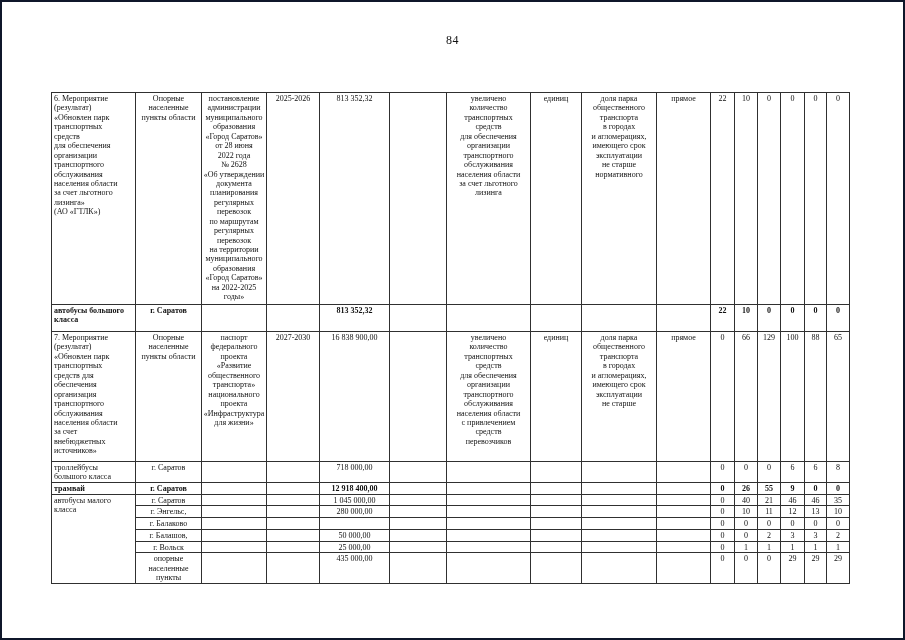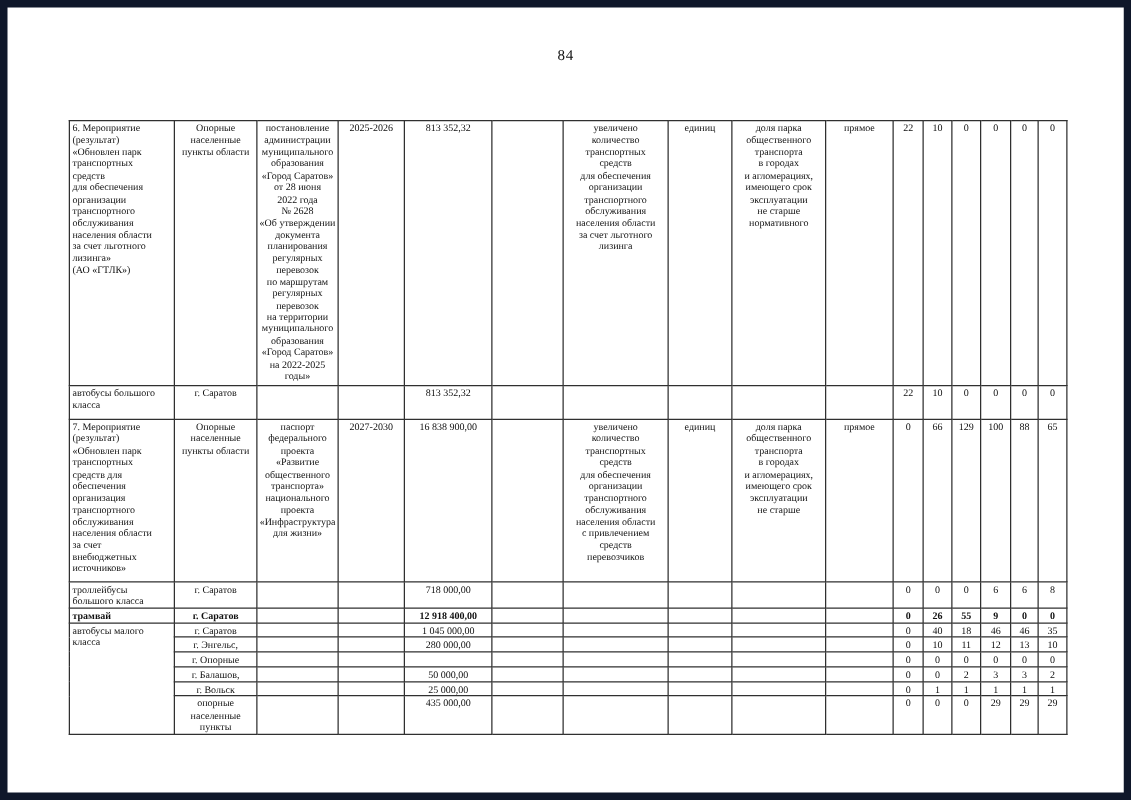--- a/index.html
+++ b/index.html
@@ -6,21 +6,21 @@
   body {
     width: 905px; height: 640px;
     font-family: "Liberation Serif", "DejaVu Serif", serif;
     color: #111;
   }
   .page {
     position: relative;
     width: 905px; height: 640px;
     box-sizing: border-box;
     background: #ffffff;
-    border: 6px solid #0f172a;
+    border: 2px solid #0f172a;
   }
   .page-number {
     position: absolute;
     top: 31px; left: 0; width: 100%;
     text-align: center;
     font-size: 12px;
     letter-spacing: 0.5px;
   }
   table.measures-table {
     position: absolute;
@@ -134,21 +134,21 @@
 не старше
 нормативного</td>
           <td>прямое</td>
           <td>22</td>
           <td>10</td>
           <td>0</td>
           <td>0</td>
           <td>0</td>
           <td>0</td>
         </tr>
-        <tr style="height: 27px;">
+        <tr style="height: 27px; font-weight: bold;">
           <td class="al">автобусы большого
 класса</td>
           <td>г. Саратов</td>
           <td></td>
           <td></td>
           <td>813 352,32</td>
           <td></td>
           <td></td>
           <td></td>
           <td></td>
@@ -263,21 +263,21 @@
           <td></td>
           <td></td>
           <td>1 045 000,00</td>
           <td></td>
           <td></td>
           <td></td>
           <td></td>
           <td></td>
           <td>0</td>
           <td>40</td>
-          <td>18</td>
+          <td>21</td>
           <td>46</td>
           <td>46</td>
           <td>35</td>
         </tr>
         <tr style="height: 11px; padding-left: 42px;">
           <td>г. Энгельс,</td>
           <td></td>
           <td></td>
           <td>280 000,00</td>
           <td></td>
@@ -286,21 +286,21 @@
           <td></td>
           <td></td>
           <td>0</td>
           <td>10</td>
           <td>11</td>
           <td>12</td>
           <td>13</td>
           <td>10</td>
         </tr>
         <tr style="height: 12px;">
-          <td>г. Опорные</td>
+          <td>г. Балаково</td>
           <td></td>
           <td></td>
           <td></td>
           <td></td>
           <td></td>
           <td></td>
           <td></td>
           <td></td>
           <td>0</td>
           <td>0</td>

